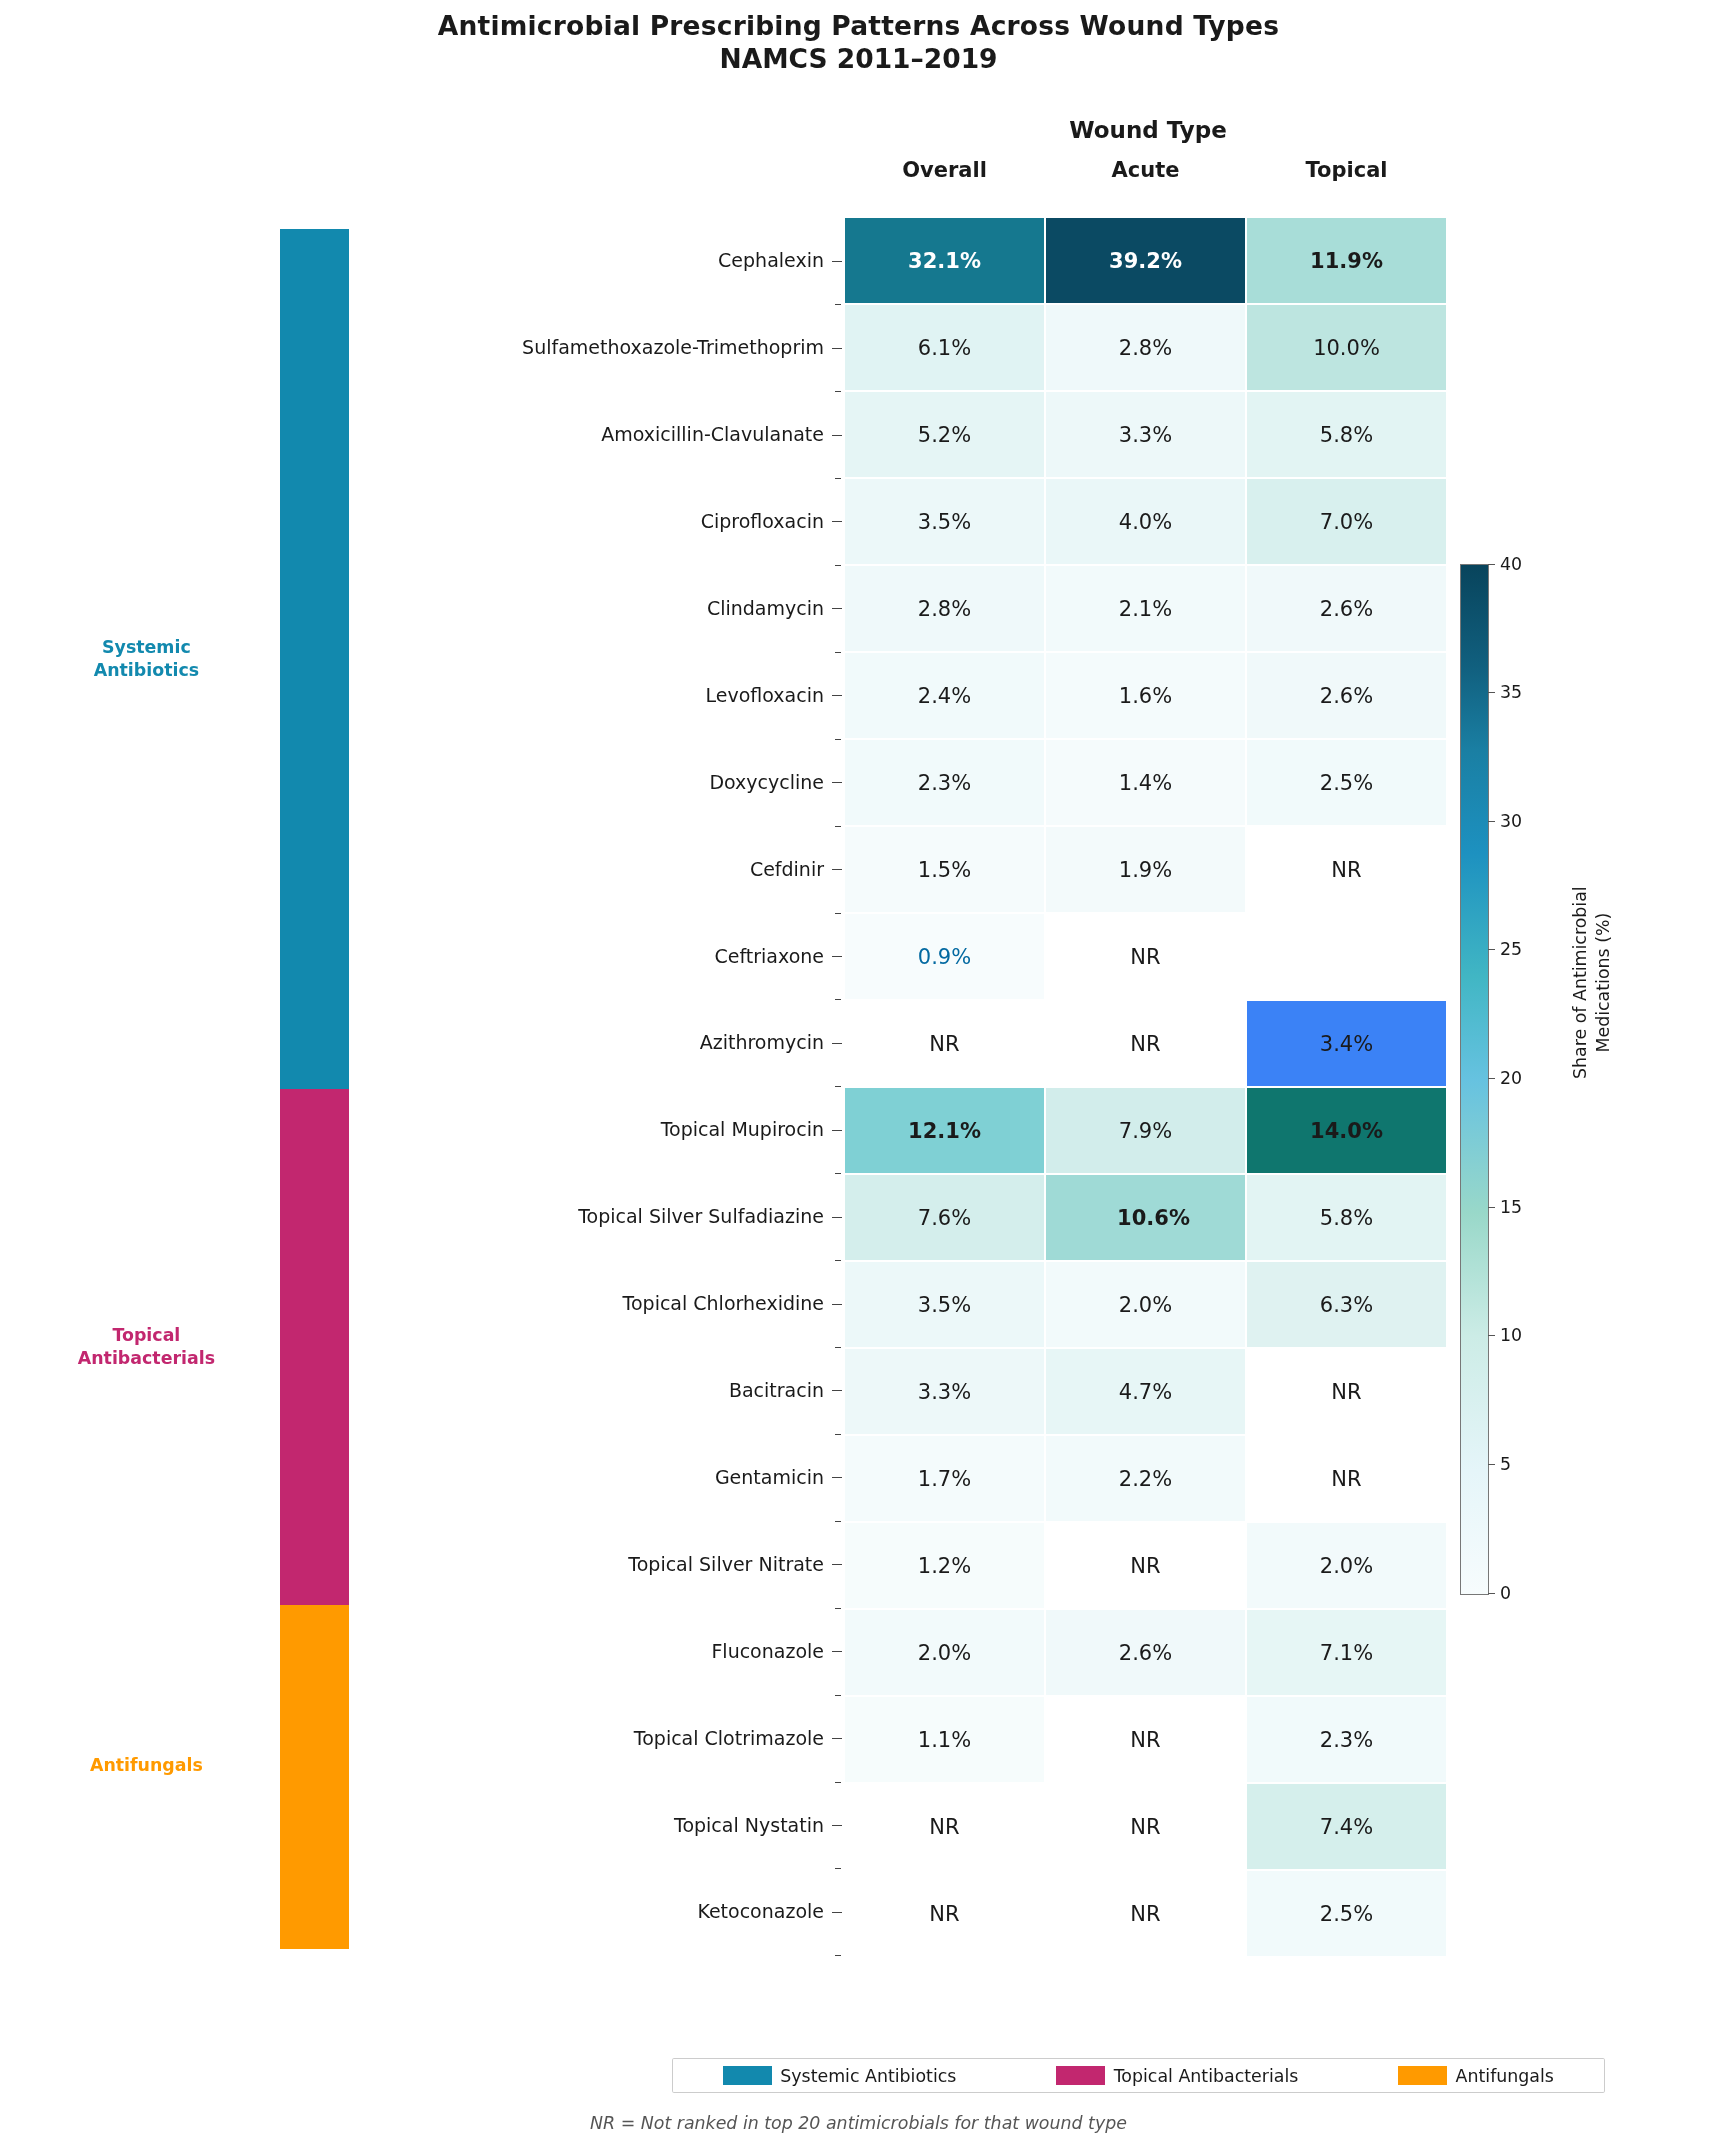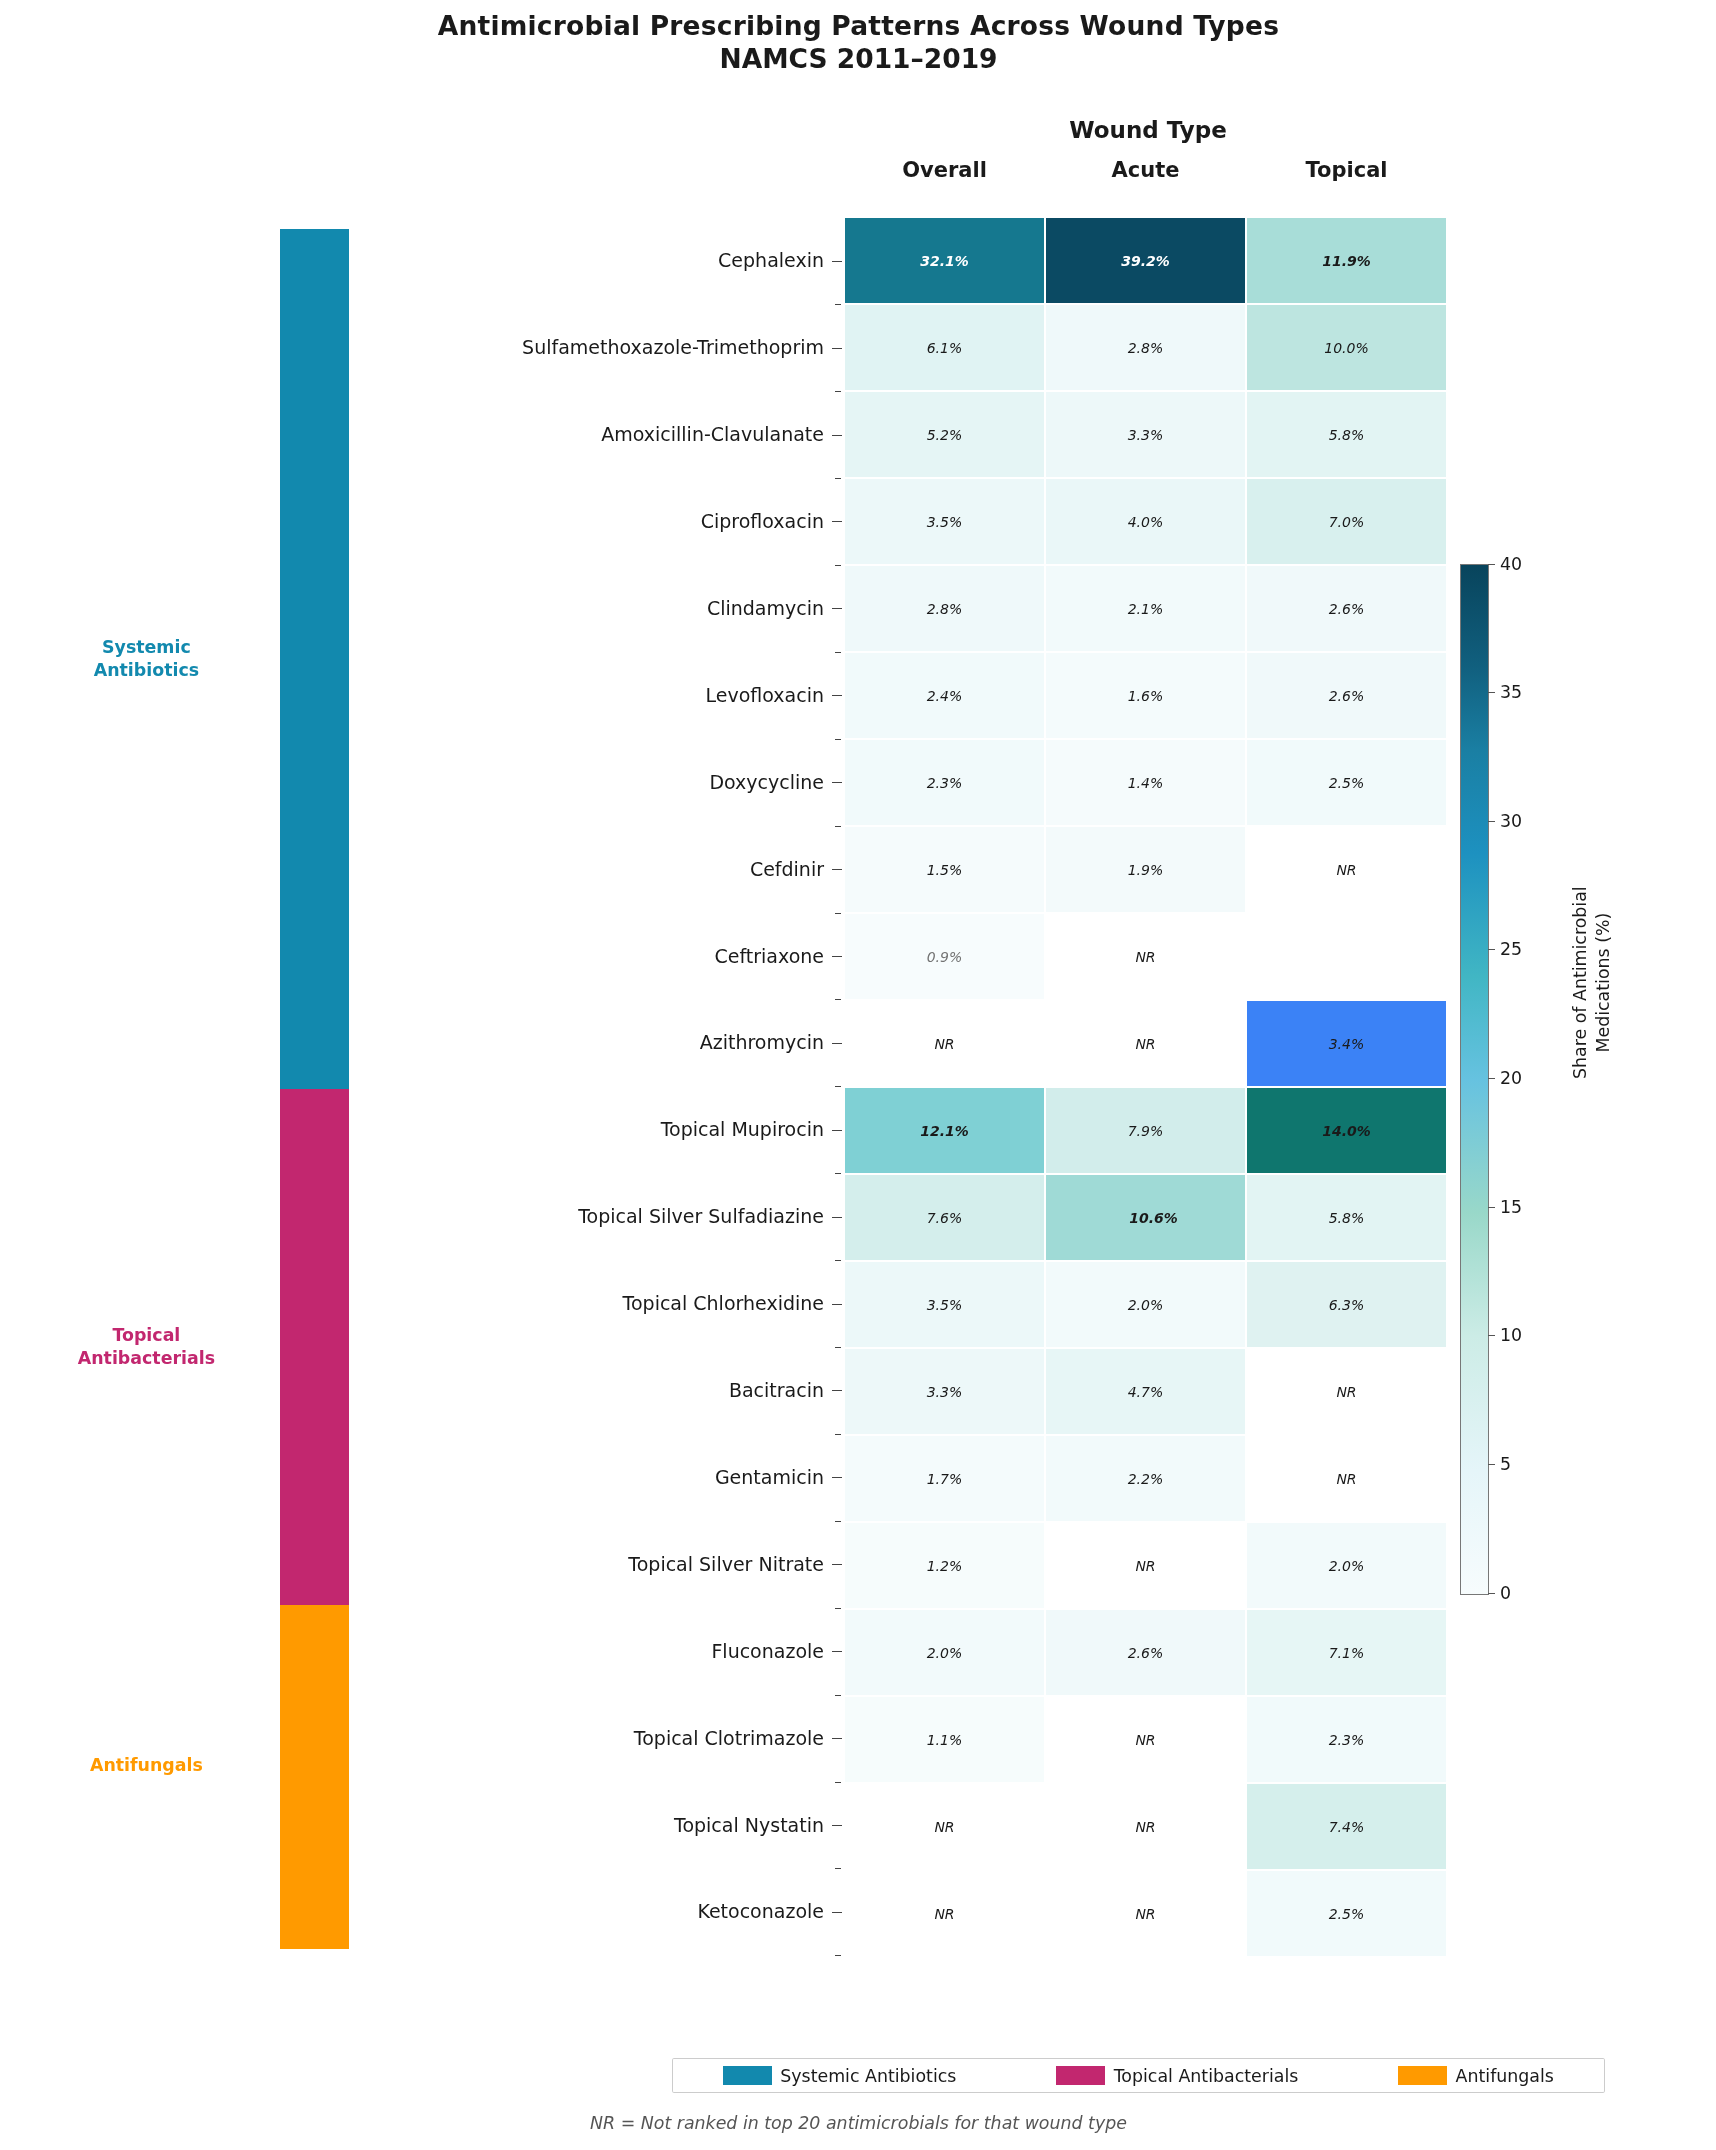--- a/index.html
+++ b/index.html
@@ -75,23 +75,22 @@
     height: 87px;
     display: flex;
   }
   .cell {
     width: 201px;
     height: 87px;
     box-sizing: border-box;
     display: flex;
     align-items: center;
     justify-content: center;
-    font-size: 14px;
+    font-size: 21px;
     border: 1.8px solid #ffffff;
-    font-style: italic;
   }
   .cell.bold { font-weight: bold; }
 
   
   .row-label {
     position: absolute;
     right: 890px; 
     width: 595px;
     text-align: right;
     font-size: 19px;
@@ -275,21 +274,21 @@
       <div class="cell" style="background: rgb(241, 250, 251); color: rgb(26, 26, 26);">2.3%</div>
       <div class="cell" style="background: rgb(245, 251, 252); color: rgb(26, 26, 26);">1.4%</div>
       <div class="cell" style="background: rgb(241, 250, 251); color: rgb(26, 26, 26);">2.5%</div>
     </div>
     <div class="row">
       <div class="cell" style="background: rgb(245, 251, 252); color: rgb(26, 26, 26);">1.5%</div>
       <div class="cell" style="background: rgb(243, 250, 251); color: rgb(26, 26, 26);">1.9%</div>
       <div class="cell" style="background: rgb(255, 255, 255); color: rgb(26, 26, 26);">NR</div>
     </div>
     <div class="row">
-      <div class="cell" style="background: rgb(247, 252, 253); color: #737373;">0.9%</div>
+      <div class="cell" style="background: rgb(247, 252, 253); color: #0369a1;">0.9%</div>
       <div class="cell" style="background: rgb(255, 255, 255); color: rgb(26, 26, 26);">NR</div>
     </div>
     <div class="row">
       <div class="cell" style="background: rgb(255, 255, 255); color: rgb(26, 26, 26);">NR</div>
       <div class="cell" style="background: rgb(255, 255, 255); color: rgb(26, 26, 26);">NR</div>
       <div class="cell" style="background: #3b82f6; color: rgb(26, 26, 26);">3.4%</div>
     </div>
     <div class="row">
       <div class="cell bold" style="background: rgb(127, 208, 212); color: rgb(26, 26, 26);">12.1%</div>
       <div class="cell" style="background: rgb(210, 237, 235); color: rgb(26, 26, 26);">7.9%</div>

